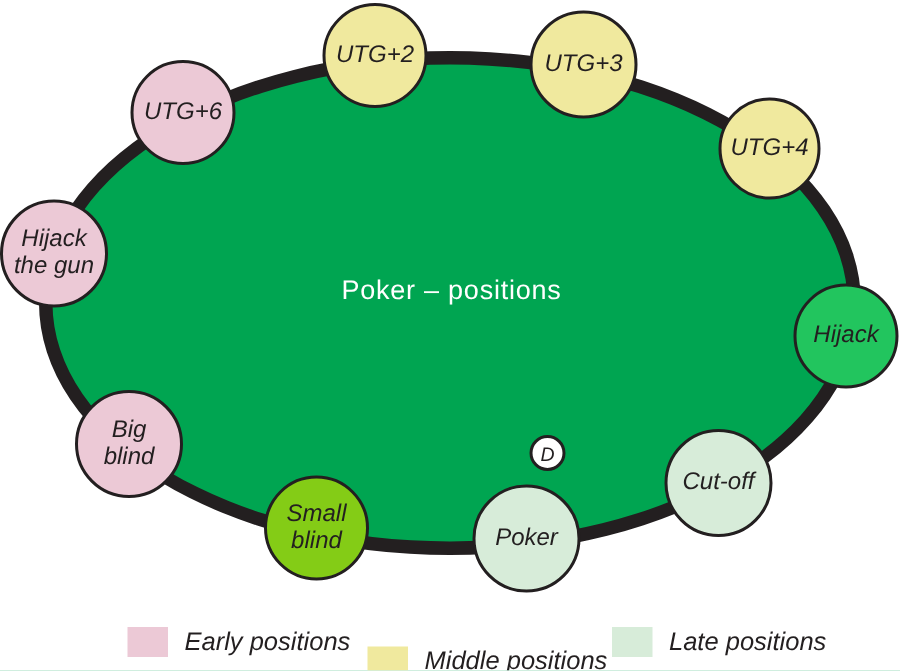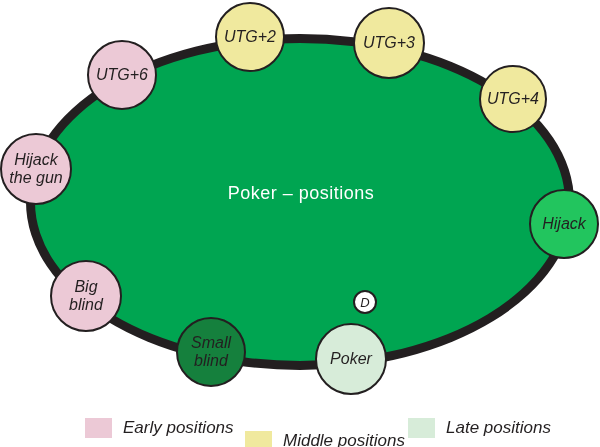--- a/index.html
+++ b/index.html
@@ -125,24 +125,27 @@
     </div>
     <div class="seat" style="left: 353px; top: 7px; width: 72px; height: 72px; background: rgb(240, 233, 158);">
       <span class="seat-label">UTG+3</span>
     </div>
     <div class="seat" style="left: 479px; top: 65px; width: 68px; height: 68px; background: rgb(240, 233, 158);">
       <span class="seat-label">UTG+4</span>
     </div>
     <div class="seat" style="left: 529px; top: 189px; width: 70px; height: 70px; background: #22c55e;">
       <span class="seat-label">Hijack</span>
     </div>
+    <div class="seat" style="left: 443px; top: 286px; width: 72px; height: 72px; background: rgb(215, 236, 217);">
+      <span class="seat-label">Cut-off</span>
+    </div>
     <div class="seat" style="left: 315px; top: 323px; width: 72px; height: 72px; background: rgb(215, 236, 217);">
       <span class="seat-label">Poker</span>
     </div>
-    <div class="seat" style="left: 176px; top: 317px; width: 70px; height: 70px; background: #15803d;">
+    <div class="seat" style="left: 176px; top: 317px; width: 70px; height: 70px; background: #84cc16;">
       <span class="seat-label">Small
 blind</span>
     </div>
     <div class="seat" style="left: 50px; top: 260px; width: 72px; height: 72px; background: rgb(236, 201, 214);">
       <span class="seat-label">Big
 blind</span>
     </div>
     <div class="dealer-chip" style="left: 353px; top: 290px; width: 24px; height: 24px; background: rgb(255, 255, 255);">
       <span class="dealer-label">D</span>
     </div>

